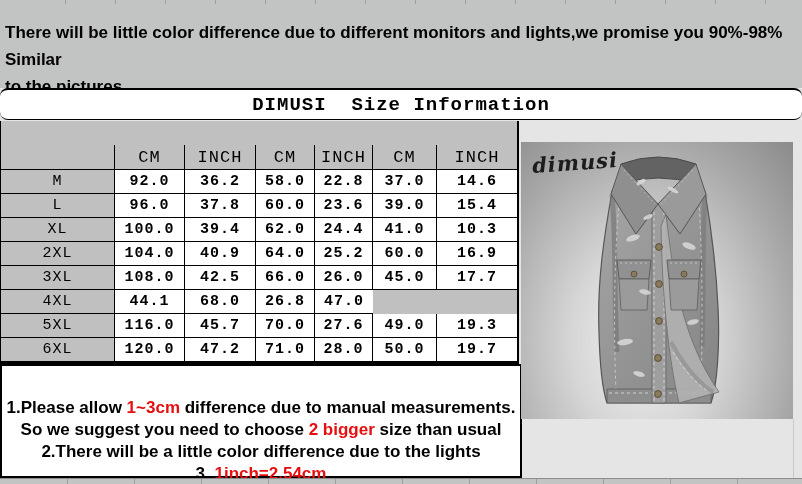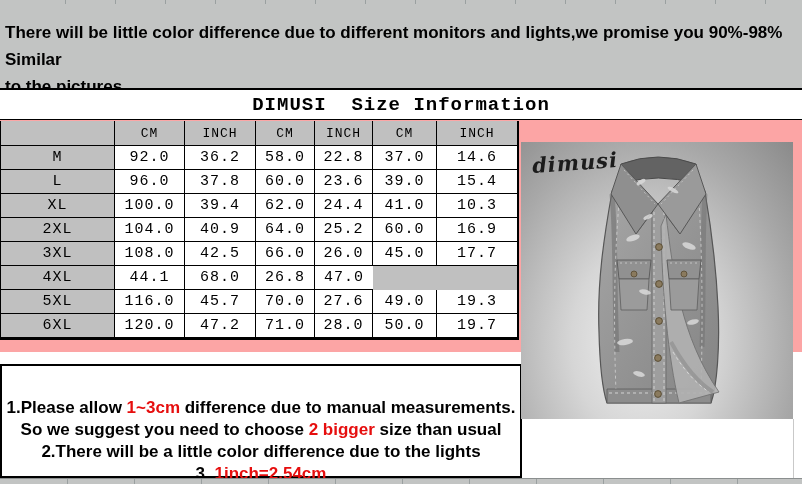--- a/index.html
+++ b/index.html
@@ -1,44 +1,44 @@
 <!DOCTYPE html>
 <html><head>
 <meta charset="utf-8">
 <style>
   * { margin:0; padding:0; box-sizing:border-box; }
   html,body { width:802px; height:484px; }
   body { font-family:"Liberation Sans", sans-serif; background:#ffffff; position:relative; overflow:hidden; }
-  #stage { position:absolute; left:0; top:0; width:802px; height:352px; background:#fca5a5; }
+  #stage { position:absolute; left:0; top:0; width:802px; height:484px; background:#e5e5e5; }
 
   
   .top-band { position:absolute; left:0; top:0; width:802px; height:88px; background:#c2c4c3; }
   .top-band .tick { position:absolute; top:0; width:1px; height:4px; background:#9aa0a0; }
   .top-disclaimer { position:absolute; left:5px; top:19px; width:794px;
     font-size:17px; font-weight:bold; color:#000; line-height:27px; letter-spacing:0px; }
 
   
   .title-row { position:absolute; left:0; top:88px; width:802px; height:32px; background:#ffffff;
-    border-top:2px solid #000; border-bottom:1px solid #000; display:flex; align-items:center; justify-content:center; }
+    border-top:2px solid #000; border-bottom:1px solid #000; display:flex; align-items:center; justify-content:center;border-radius:8px; }
   .title-row .title { font-family:"Liberation Mono", monospace; font-size:19px; font-weight:bold;
     letter-spacing:1px; white-space:pre; color:#000; }
 
   
   .size-table { position:absolute; left:0; top:121px; width:519px; border-left:1px solid #000; border-right:2px solid #000; border-bottom:2px solid #000; background:#c0c0c0; font-family:"Liberation Mono", monospace; }
   .grow { display:grid; grid-template-columns:114px 141px 117px 144px; }
   .urow, .trow { display:grid; grid-template-columns:114px 70px 71px 59px 58px 64px 80px; }
   .size-table .cell { border-right:1px solid #000; border-bottom:1px solid #000;
     display:flex; align-items:center; justify-content:center; overflow:hidden;
     font-size:15px; color:#000; background:#c0c0c0; letter-spacing:1px; }
   .size-table .cell:last-child { border-right:none; }
   .grow .cell { height:25px; font-size:16px; }
   .grow .cell.first { font-weight:bold; font-size:17px; letter-spacing:2px; }
-  .urow .cell { height:25px; font-size:13px; }
+  .urow .cell { height:25px; font-size:17px;margin-top:24px; }
   .trow .cell { height:24px; font-size:15px; }
-  .trow .val-cell { background:#ffffff; }
+  .trow .val-cell { background:#ffffff;font-weight:bold; }
 
   
   .notes-box { position:absolute; left:0; top:364px; width:522px; height:114px; background:#ffffff;
     border:2px solid #000; padding-top:31px; text-align:center; }
   .note-line { font-size:17px; font-weight:bold; color:#000; line-height:22px; white-space:pre; }
   .note-line .red { color:#e60e0e; }
   .corner-marker { position:absolute; left:1px; top:366px; width:0; height:0;
     border-top:6px solid #1f7a1f; border-right:6px solid transparent; }
 
   

